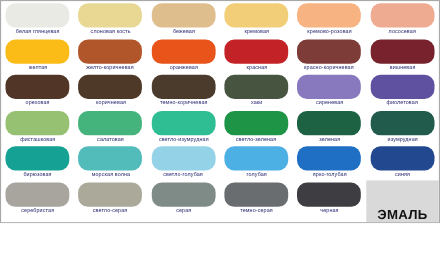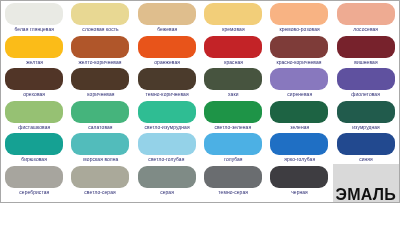--- a/index.html
+++ b/index.html
@@ -56,21 +56,21 @@
     background: #d9d9d9;
     display: flex;
     flex-direction: column;
     align-items: center;
     justify-content: center;
     padding: 0;
   }
   .brand-line {
     font-family: "Liberation Sans", sans-serif;
     font-weight: bold;
-    font-size: 16px;
+    font-size: 12px;
     line-height: 14px;
     color: #111111;
     letter-spacing: 0.3px;
     text-align: center;
     margin-top: 24px;
   }
 </style>
 </head>
 <body>
 

